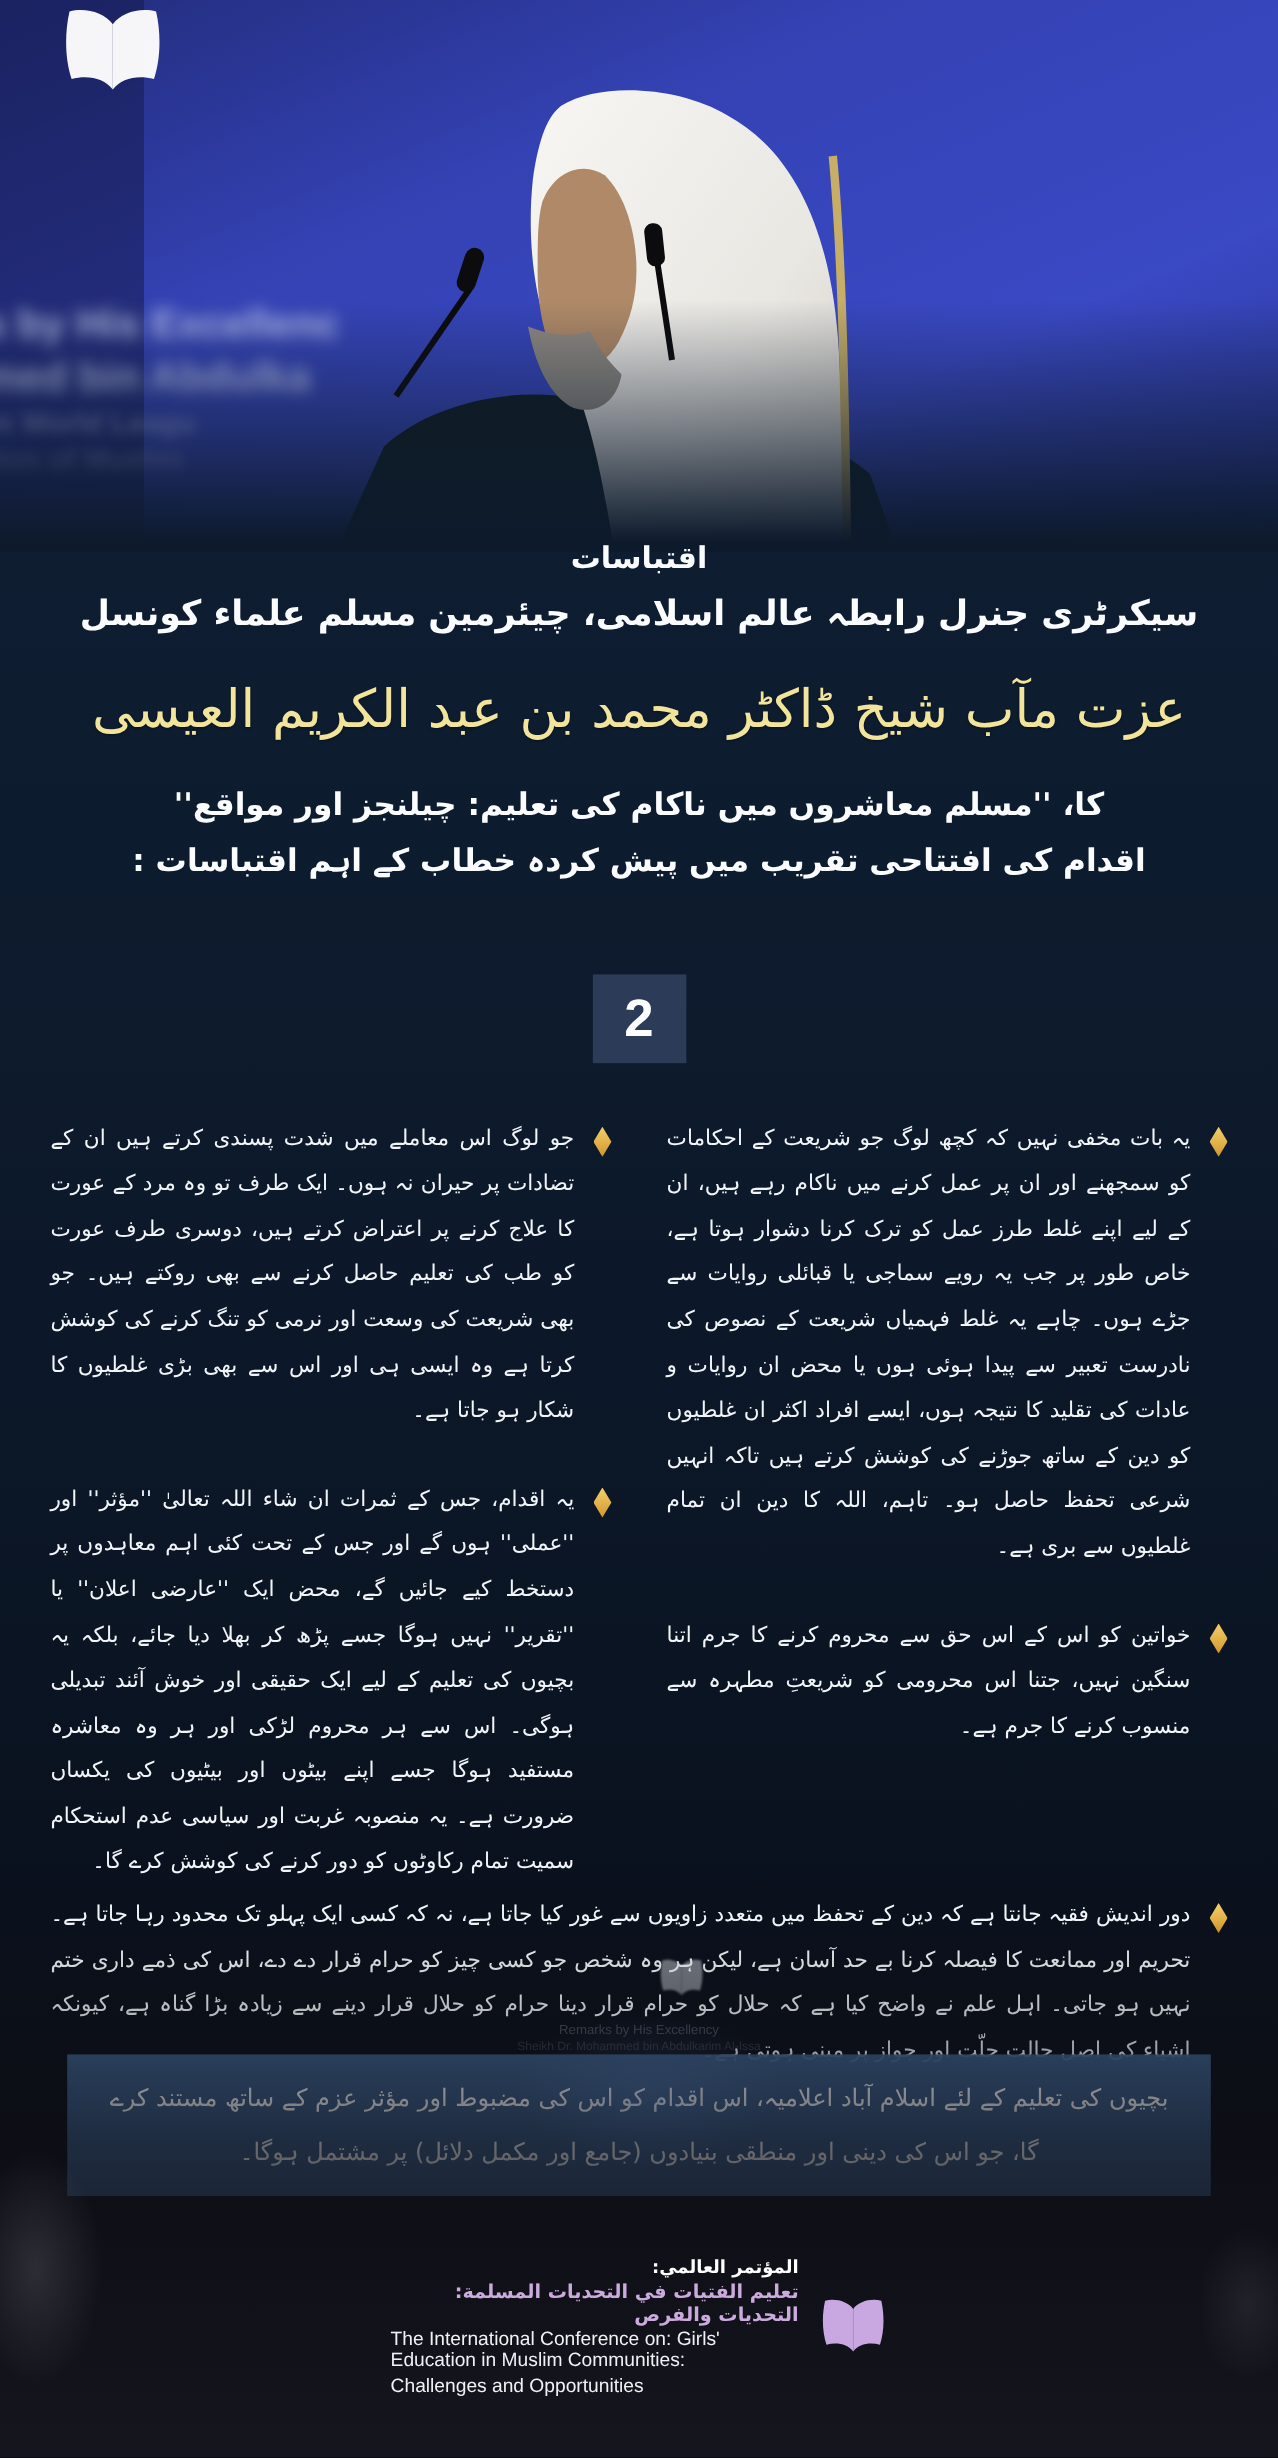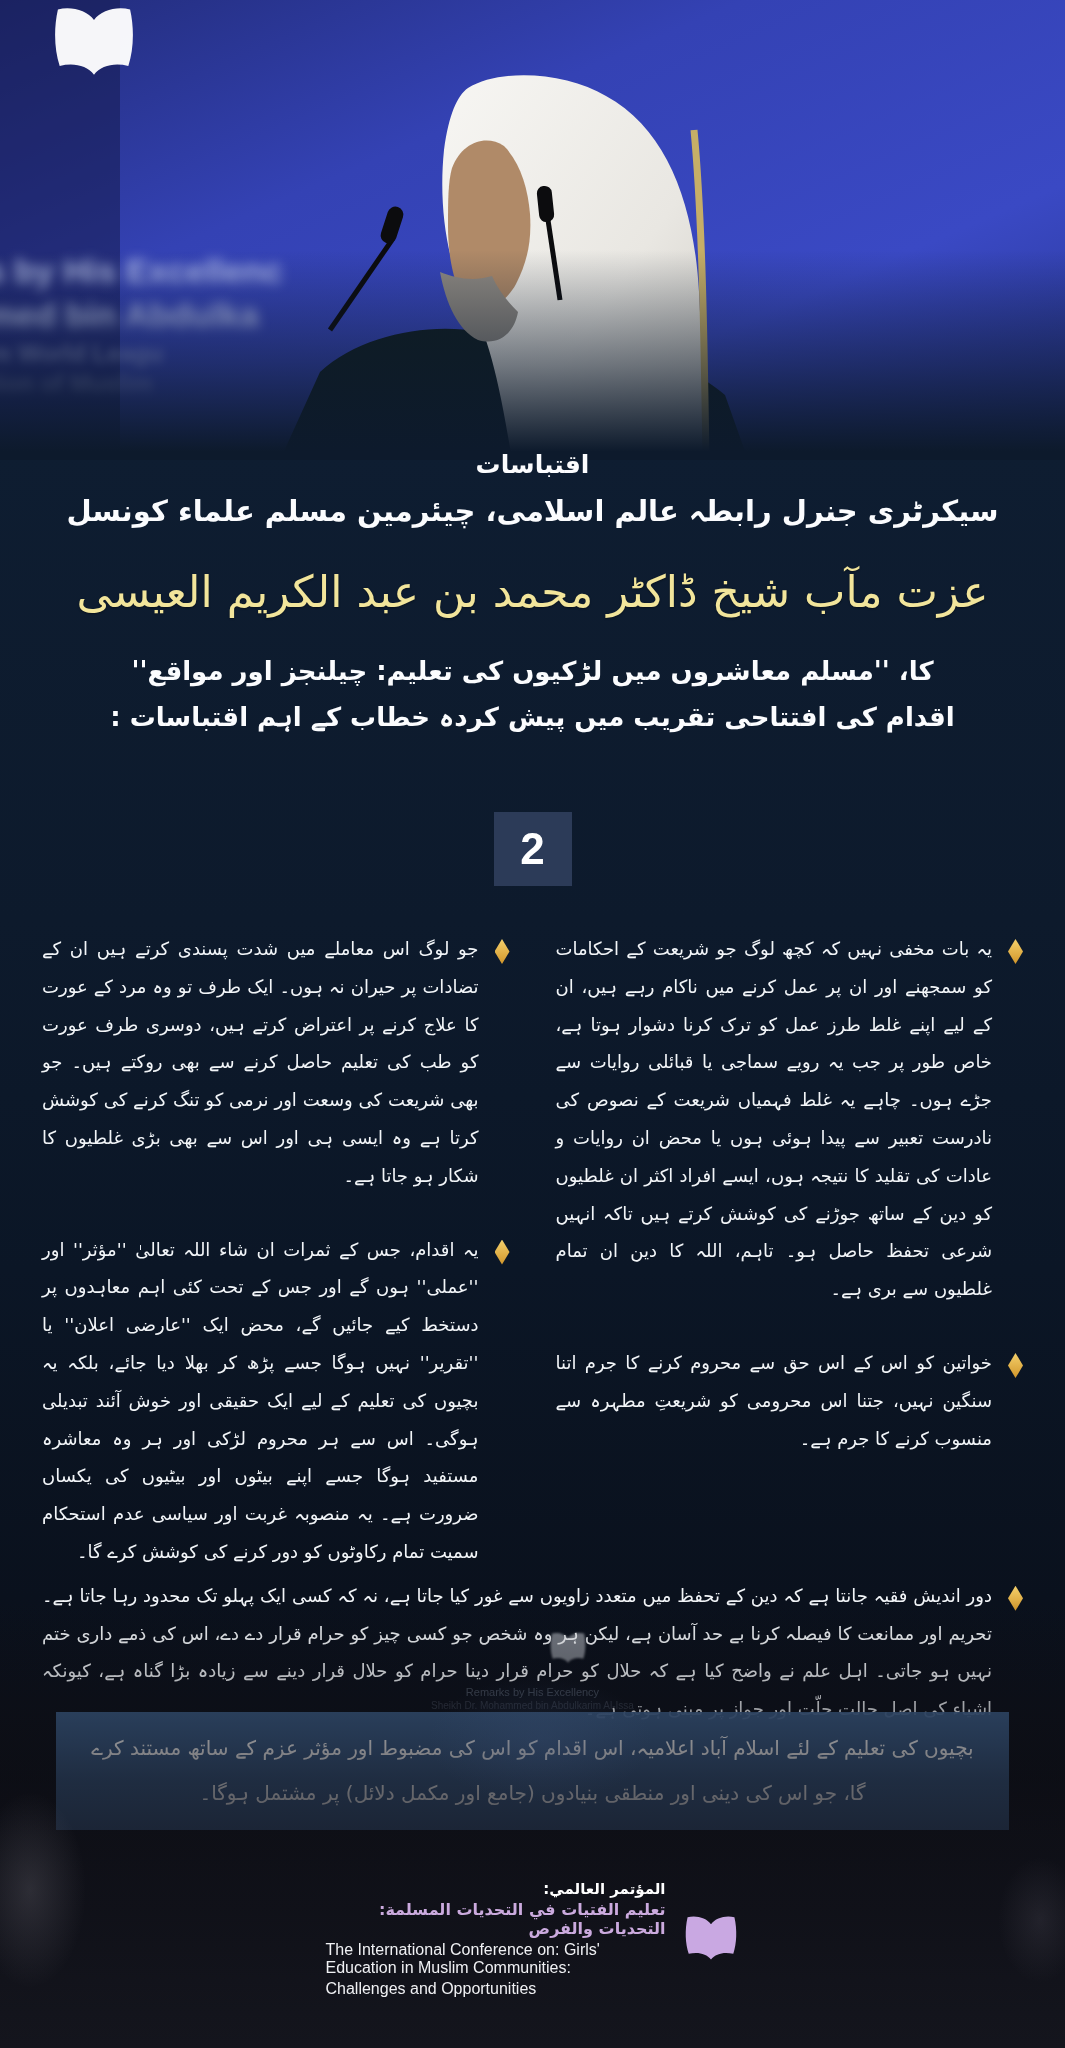--- a/index.html
+++ b/index.html
@@ -120,21 +120,21 @@
   </div>
 
   <svg class="logo-top" viewBox="0 0 100 84">
     <path d="M50,16 C42,5 24,0 9,4 C4,26 5,50 11,68 C26,64 42,67 50,78 Z" fill="currentColor"></path>
     <path d="M50,16 C58,5 76,0 91,4 C96,26 95,50 89,68 C74,64 58,67 50,78 Z" fill="currentColor"></path>
   </svg>
 
   <div class="hline kicker">اقتباسات</div>
   <div class="hline org-line">سیکرٹری جنرل رابطہ عالم اسلامی، چیئرمین مسلم علماء کونسل</div>
   <div class="hline speaker-name">عزت مآب شیخ ڈاکٹر محمد بن عبد الکریم العیسی</div>
-  <div class="hline event1">کا، ''مسلم معاشروں میں لڑکیوں کی تعلیم: چیلنجز اور مواقع''</div>
+  <div class="hline event1">کا، ''مسلم معاشروں میں ناکام کی تعلیم: چیلنجز اور مواقع''</div>
   <div class="hline event2">اقدام کی افتتاحی تقریب میں پیش کردہ خطاب کے اہم اقتباسات :</div>
 
   <div class="badge">2</div>
 
   <svg class="bg-book-mark" viewBox="0 0 100 84">
     <path d="M50,16 C42,5 24,0 9,4 C4,26 5,50 11,68 C26,64 42,67 50,78 Z" fill="currentColor"></path>
     <path d="M50,16 C58,5 76,0 91,4 C96,26 95,50 89,68 C74,64 58,67 50,78 Z" fill="currentColor"></path>
   </svg>
 
   <div class="quotes">

